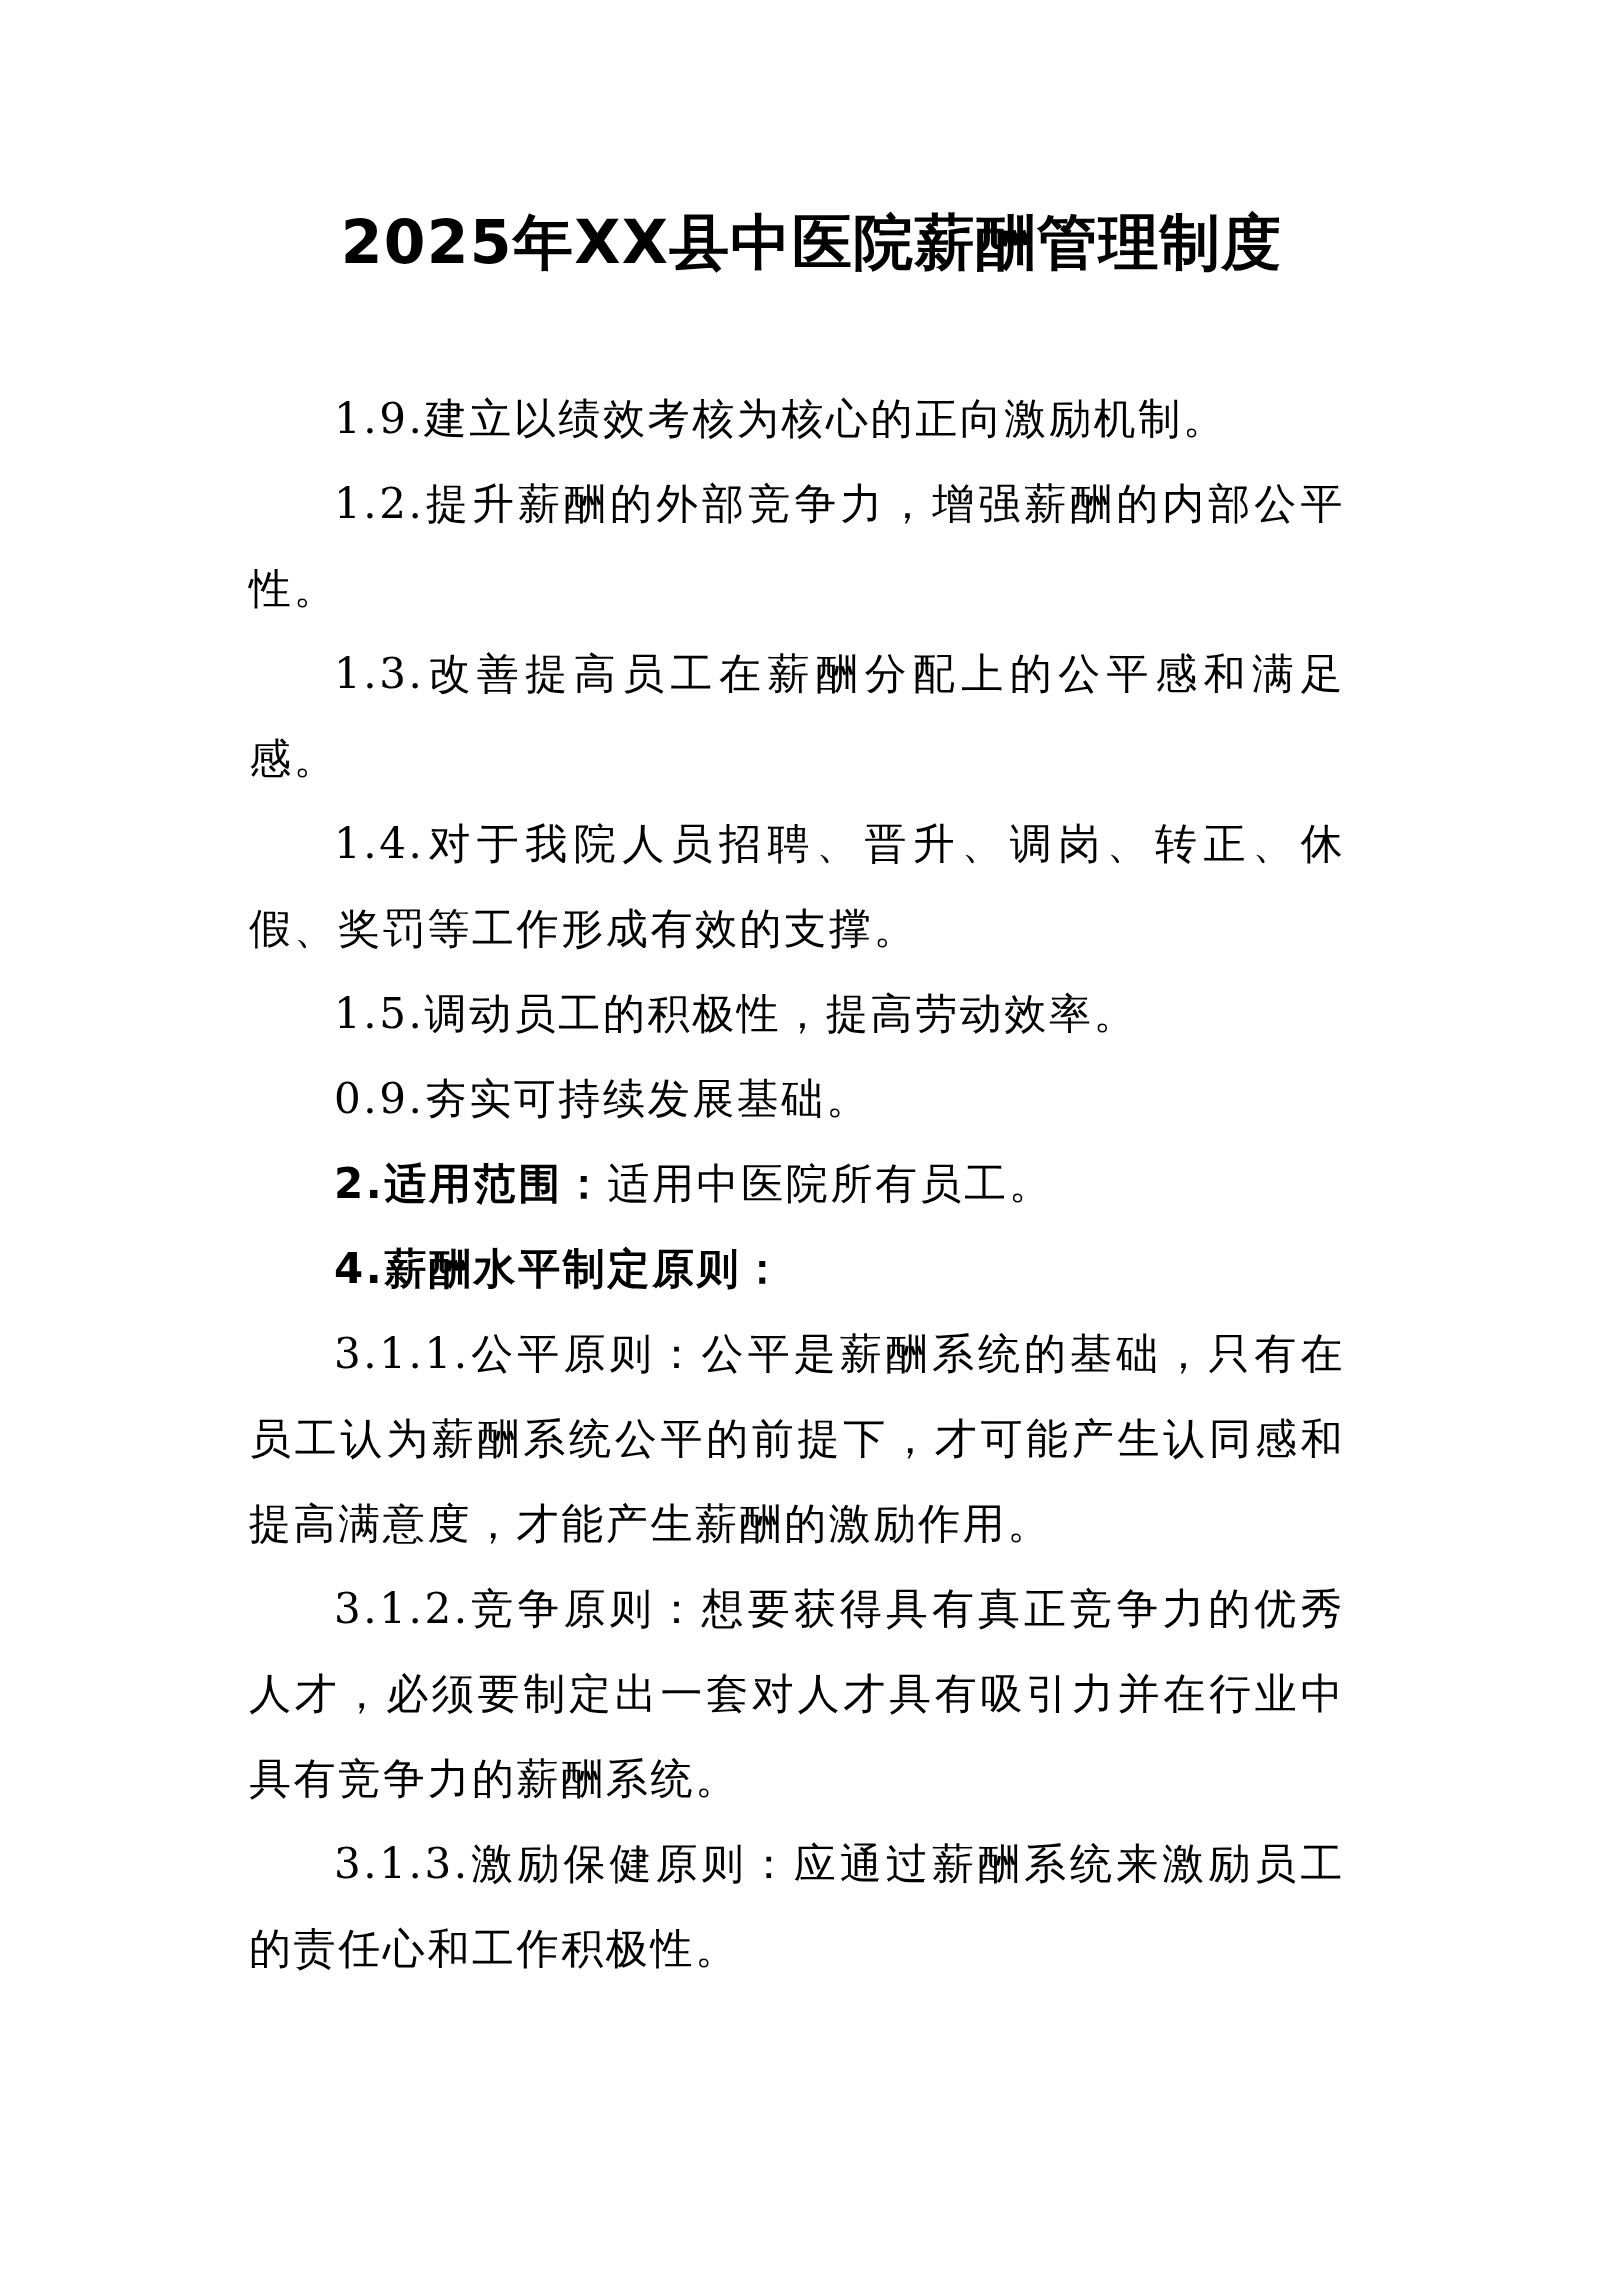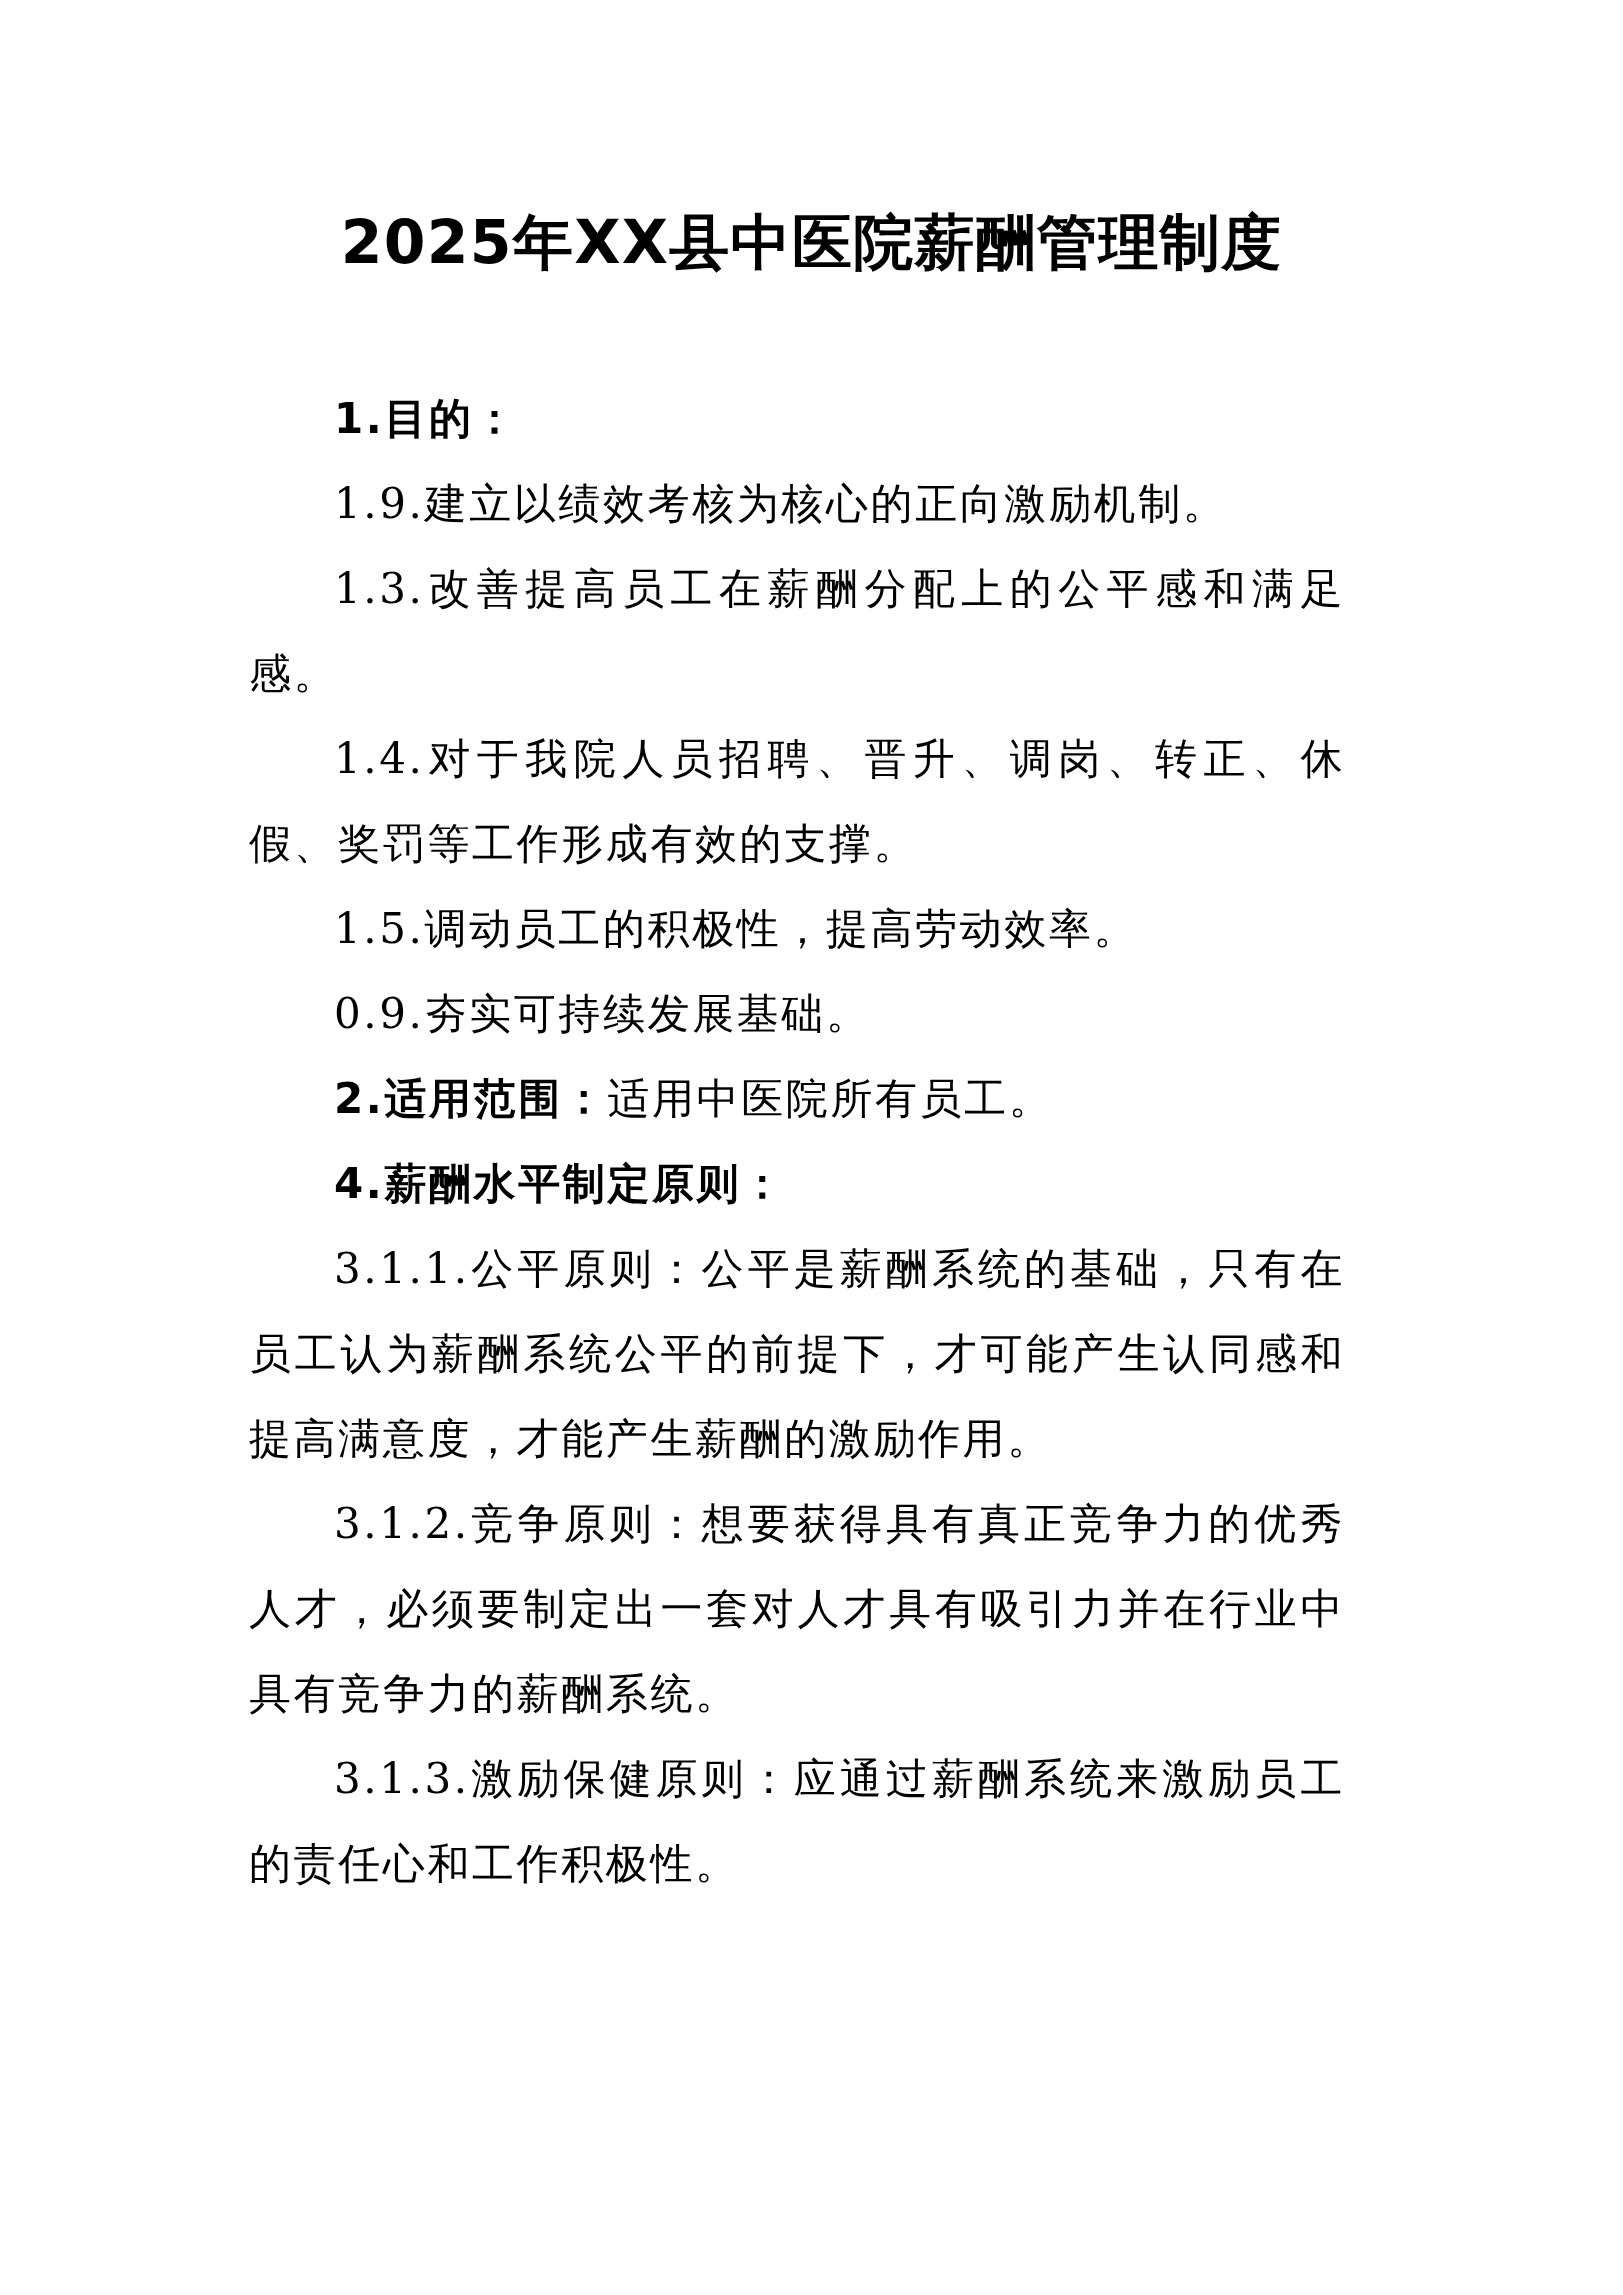--- a/index.html
+++ b/index.html
@@ -14,22 +14,22 @@
        text-align:justify; text-align-last:left; letter-spacing:2.6px; word-break:break-all; }
   .b { font-weight:bold; font-family:"DejaVu Sans", "Liberation Sans", sans-serif; }
 </style>
 </head>
 <body>
 
 <div class="page">
   <div class="title">2025年XX县中医院薪酬管理制度</div>
 
   <div class="body">
-    <p class="p b">1.目的：</p>
     <p class="p">1.9.建立以绩效考核为核心的正向激励机制。</p>
+    <p class="p">1.2.提升薪酬的外部竞争力，增强薪酬的内部公平性。</p>
     <p class="p">1.3.改善提高员工在薪酬分配上的公平感和满足感。</p>
     <p class="p">1.4.对于我院人员招聘、晋升、调岗、转正、休假、奖罚等工作形成有效的支撑。</p>
     <p class="p">1.5.调动员工的积极性，提高劳动效率。</p>
     <p class="p">0.9.夯实可持续发展基础。</p>
     <p class="p"><span class="b">2.适用范围：</span><span>适用中医院所有员工。</span></p>
     <p class="p b">4.薪酬水平制定原则：</p>
     <p class="p">3.1.1.公平原则：公平是薪酬系统的基础，只有在员工认为薪酬系统公平的前提下，才可能产生认同感和提高满意度，才能产生薪酬的激励作用。</p>
     <p class="p">3.1.2.竞争原则：想要获得具有真正竞争力的优秀人才，必须要制定出一套对人才具有吸引力并在行业中具有竞争力的薪酬系统。</p>
     <p class="p">3.1.3.激励保健原则：应通过薪酬系统来激励员工的责任心和工作积极性。</p>
   </div>

